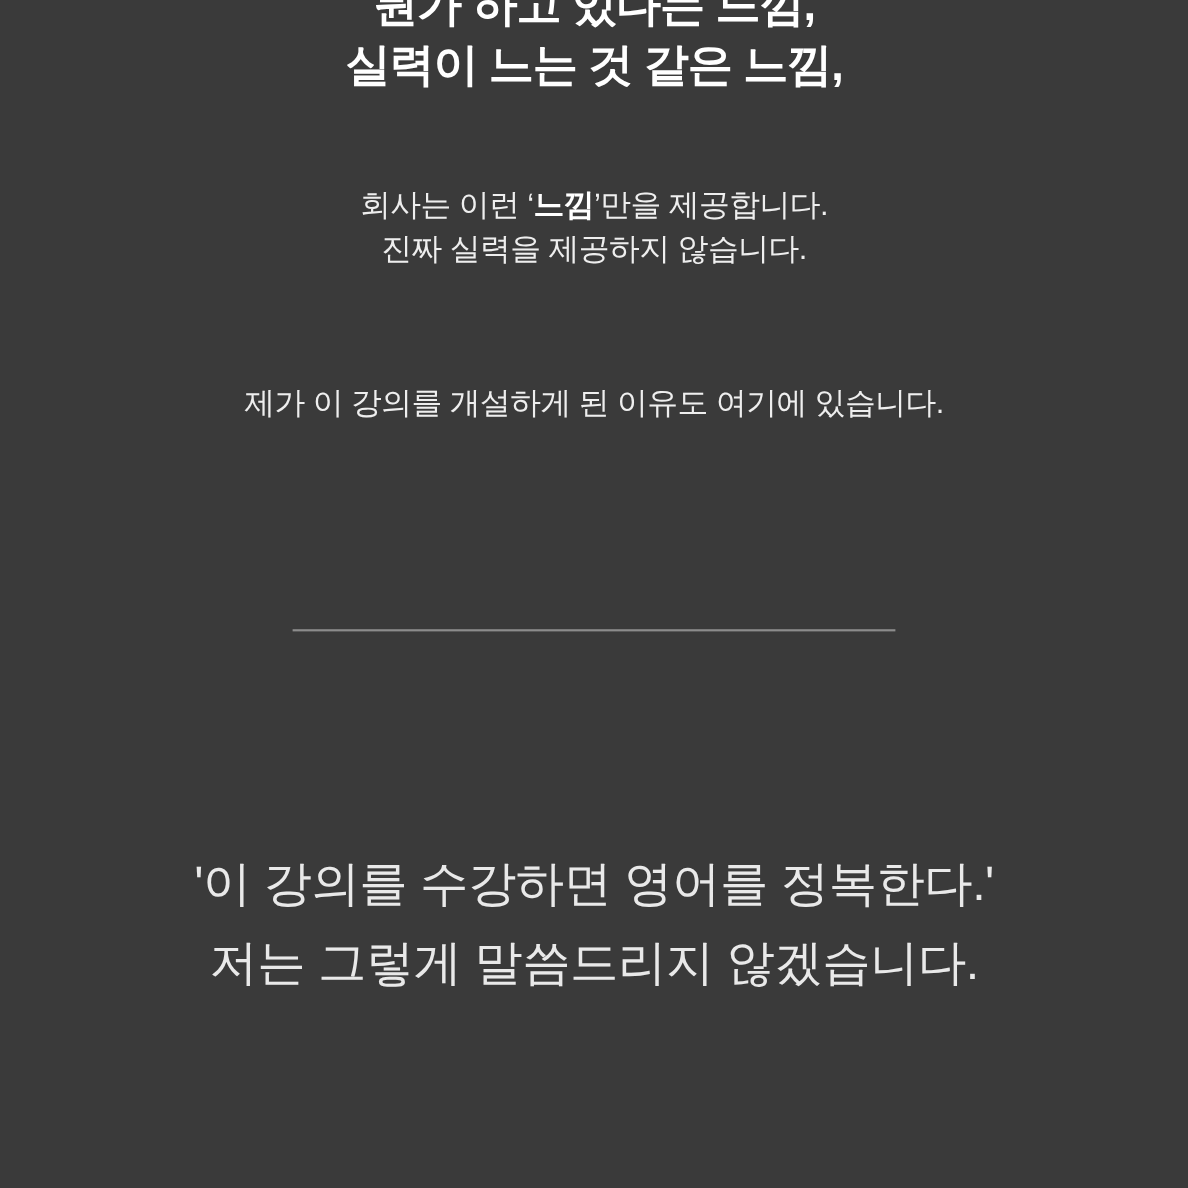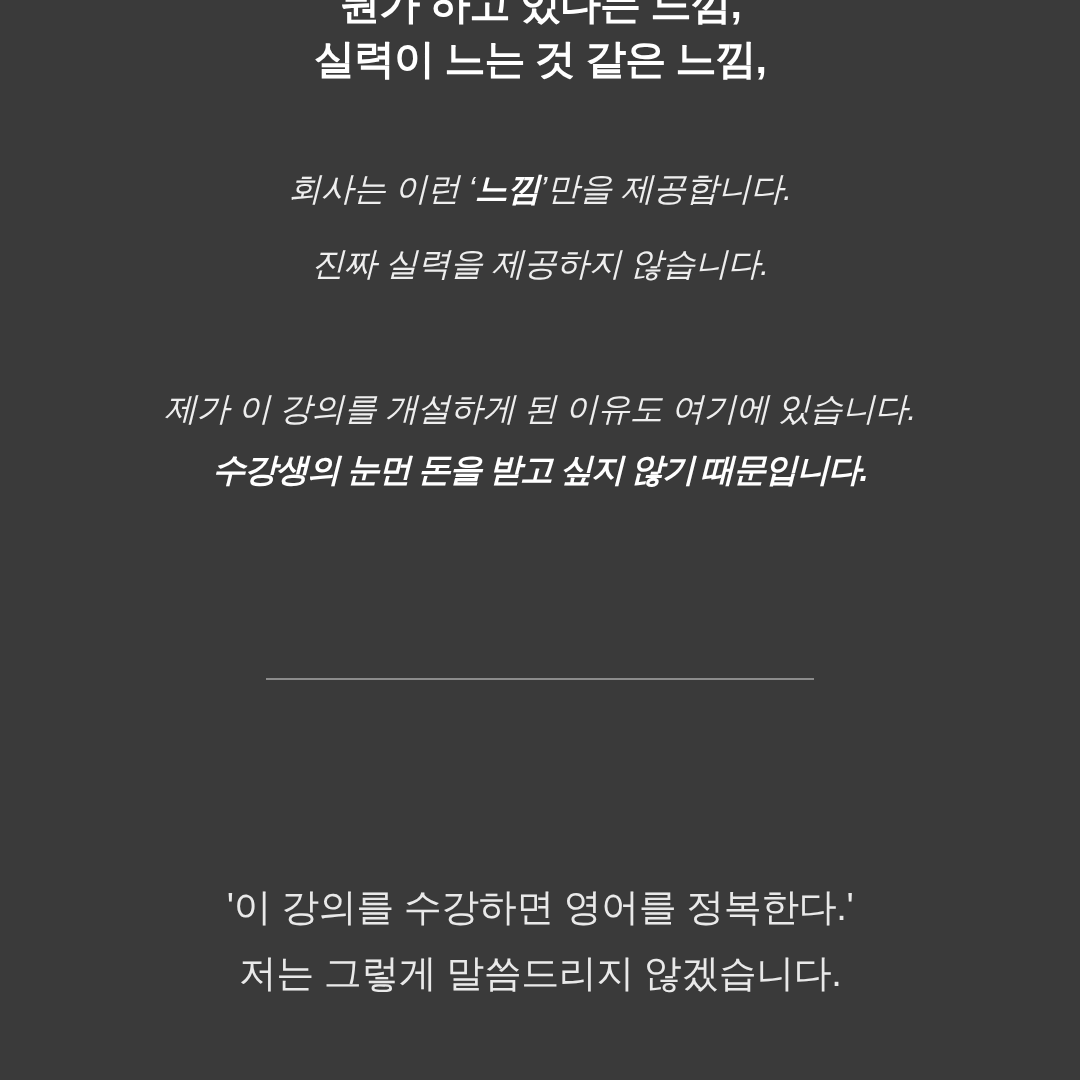--- a/index.html
+++ b/index.html
@@ -42,31 +42,30 @@
     color: #ffffff;
     letter-spacing: -1px;
     margin: 0 0 14px 0;
   }
   .headline.second {
     margin-bottom: 4px;
   }
 
   
   .para {
-    font-size: 33px;
+    font-size: 28px;
     font-weight: 400;
     color: #eeeeee;
     letter-spacing: -1.2px;
-    font-style: italic;
   }
   .para-1 {
     margin-top: 88px;
   }
   .para-1 .line + .line {
-    margin-top: 42px;
+    margin-top: 12px;
   }
   .para-2 {
     margin-top: 112px;
   }
   .para-2 .line + .line {
     margin-top: 28px;
   }
   .bold-line {
     font-weight: bold;
     color: #ffffff;
@@ -86,21 +85,21 @@
   }
   .divider {
     width: 548px;
     height: 2px;
     background: #8c8c8c;
   }
 
   
   .quote-block {
     margin-top: 208px;
-    font-size: 38px;
+    font-size: 44px;
     color: #e9e9e9;
     letter-spacing: -1.2px;
   }
   .quote-block .line + .line {
     margin-top: 28px;
   }
 </style>
 </head>
 <body>
 
@@ -111,21 +110,20 @@
     <div class="line headline second">실력이 느는 것 같은 느낌,</div>
   </div>
 
   <div class="para para-1">
     <div class="line"><span>회사는 이런 ‘</span><span class="emph">느낌</span><span>’만을 제공합니다.</span></div>
     <div class="line">진짜 실력을 제공하지 않습니다.</div>
   </div>
 
   <div class="para para-2">
     <div class="line">제가 이 강의를 개설하게 된 이유도 여기에 있습니다.</div>
-    <div class="line bold-line">수강생의 눈먼 돈을 받고 싶지 않기 때문입니다.</div>
   </div>
 
   <div class="divider-wrap">
     <div class="divider"></div>
   </div>
 
   <div class="quote-block">
     <div class="line">'이 강의를 수강하면 영어를 정복한다.'</div>
     <div class="line">저는 그렇게 말씀드리지 않겠습니다.</div>
   </div>

